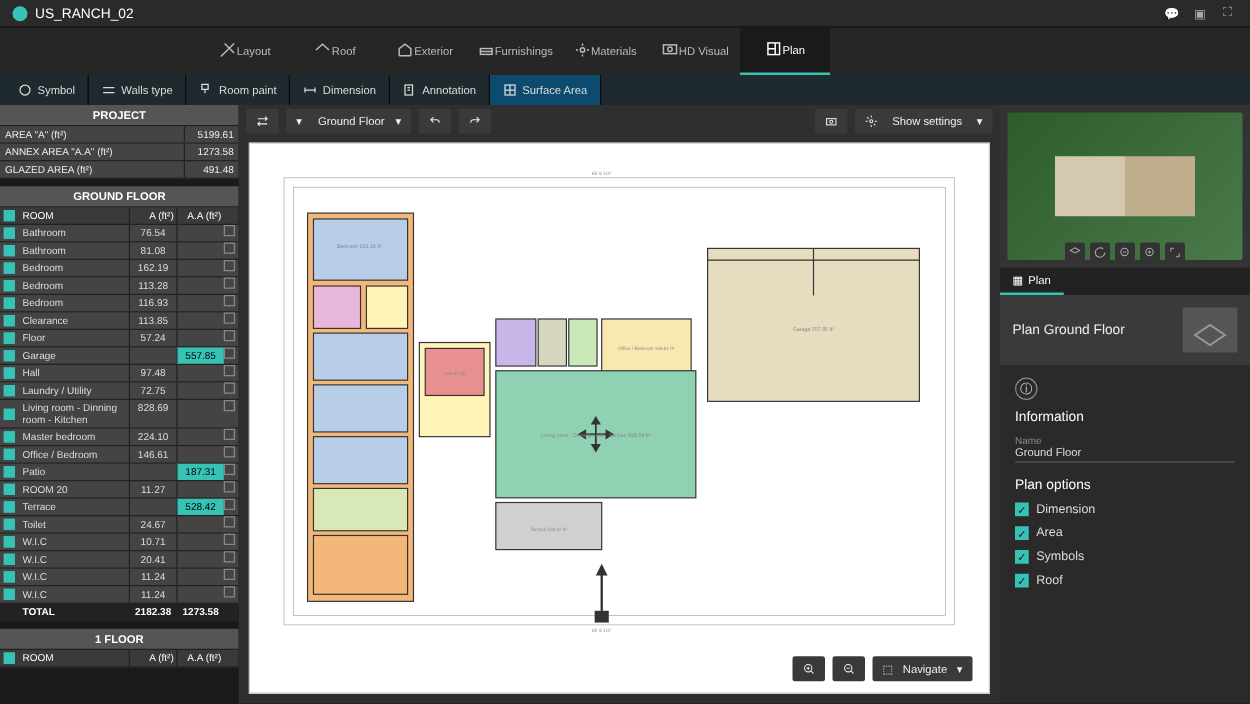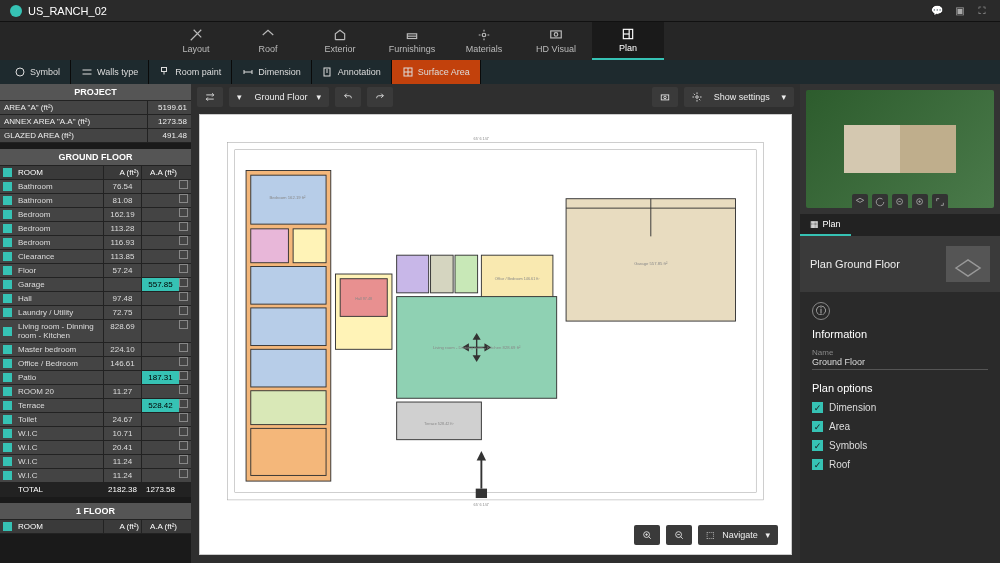--- a/index.html
+++ b/index.html
@@ -3,46 +3,46 @@
 <meta charset="utf-8">
 <style>
 *{box-sizing:border-box;margin:0;padding:0;font-family:Arial,Helvetica,sans-serif}
 html,body{width:1000px;height:563px;background:#1a1a1a;color:#ddd;font-size:10px;overflow:hidden}
 .titlebar{height:22px;background:#2a2a2a;display:flex;align-items:center;padding:0 10px;border-bottom:1px solid #111}
 .logo{width:12px;height:12px;border-radius:50%;background:#36c2b4;margin-right:6px}
 .title{font-size:11px;color:#fff;flex:1}
 .tb-icon{width:16px;height:16px;margin-left:6px;display:flex;align-items:center;justify-content:center;color:#aaa;cursor:pointer}
 .tabs{height:38px;background:#262626;display:flex;align-items:center}
 .tabs-spacer{width:160px}
-.tab{width:72px;height:38px;display:flex;flex-direction:column;align-items:center;justify-content:center;cursor:pointer;color:#bbb;font-size:9px}
+.tab{width:72px;height:38px;display:flex;flex-direction:row;align-items:center;justify-content:center;cursor:pointer;color:#bbb;font-size:9px}
 .tab.active{background:#1a1a1a;border-bottom:2px solid #36c2b4;color:#fff}
 .tab svg{width:14px;height:14px;margin-bottom:2px}
 .subtabs{height:24px;background:#1e2a2e;display:flex;align-items:center;padding-left:4px}
 .subtab{display:flex;align-items:center;padding:0 10px;height:24px;cursor:pointer;color:#ddd;font-size:9px;border-right:1px solid #0a0a0a}
-.subtab.active{background:#c2410c}
+.subtab.active{background:#0c4a6e}
 .subtab svg{width:12px;height:12px;margin-right:4px}
 .main{display:flex;height:479px}
 .sidebar{width:191px;background:#1a1a1a;overflow-y:auto;font-size:9px}
 .section-head{background:#555;color:#fff;text-align:center;padding:3px 0;font-weight:bold;font-size:9px;border-bottom:1px solid #222;cursor:default}
 .proj-row{display:flex;background:#444;border-bottom:1px solid #222}
 .proj-label{flex:1;padding:2px 4px;color:#eee;font-size:8px}
 .proj-val{width:44px;text-align:right;padding:2px 4px;color:#eee;font-size:8px;border-left:1px solid #222}
 .table-head{display:flex;background:#3a3a3a;border-bottom:1px solid #222}
 .th-check{width:14px;display:flex;align-items:center;justify-content:center}
 .chk{width:9px;height:9px;border:1px solid #36c2b4;background:#36c2b4}
 .chk.off{background:transparent;border-color:#888}
 .th-room{flex:1;padding:2px 4px;color:#fff;font-size:8px}
 .th-a{width:38px;text-align:right;padding:2px 2px;color:#fff;font-size:8px;border-left:1px solid #222}
 .th-e{width:12px}
 .tr{display:flex;background:#444;border-bottom:1px solid #222}
 .td-room{flex:1;padding:2px 4px;color:#ddd;font-size:8px;cursor:default}
 .td-a{width:38px;text-align:center;padding:2px 2px;color:#ddd;font-size:8px;border-left:1px solid #222}
 .td-a.filled{background:#36c2b4;color:#000}
 .tr.total{background:#222}
-.tr.total .td-room,.tr.total .td-a{font-weight:normal;color:#fff}
+.tr.total .td-room,.tr.total .td-a{font-weight:bold;color:#fff}
 .canvas-wrap{flex:1;background:#2f2f2f;display:flex;flex-direction:column;position:relative}
 .canvas-toolbar{height:26px;display:flex;align-items:center;padding:0 6px;gap:6px}
 .ct-btn{background:#3a3a3a;color:#eee;height:20px;padding:0 8px;display:flex;align-items:center;font-size:9px;cursor:pointer;border-radius:2px}
 .ct-btn svg{width:10px;height:10px}
 .ct-dropdown{background:#3a3a3a;color:#eee;height:20px;padding:0 8px;display:flex;align-items:center;font-size:9px;cursor:pointer;border-radius:2px;width:100px;justify-content:space-between}
 .ct-spacer{flex:1}
 .canvas{flex:1;background:#fff;margin:4px 8px 8px 8px;position:relative;box-shadow:inset 0 0 0 1px #ccc}
 .plan-svg{position:absolute;inset:0}
 .canvas-bottom{position:absolute;bottom:10px;right:14px;display:flex;gap:6px}
 .rightcol{width:200px;background:#2a2a2a;display:flex;flex-direction:column}

